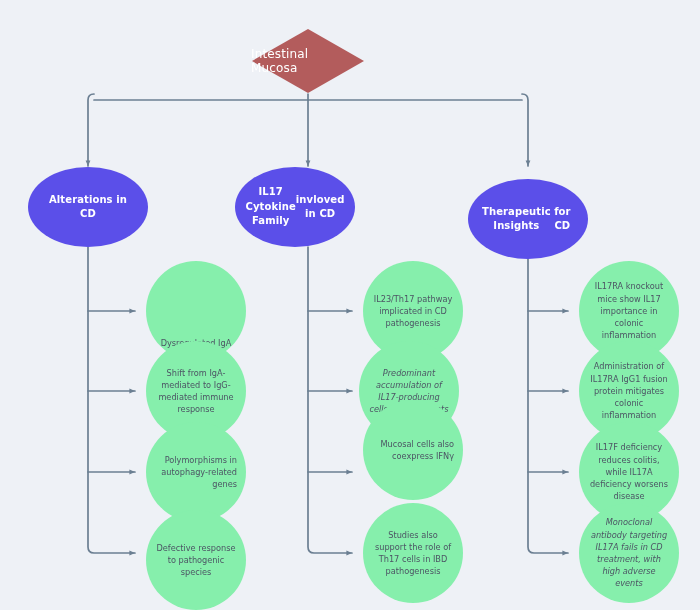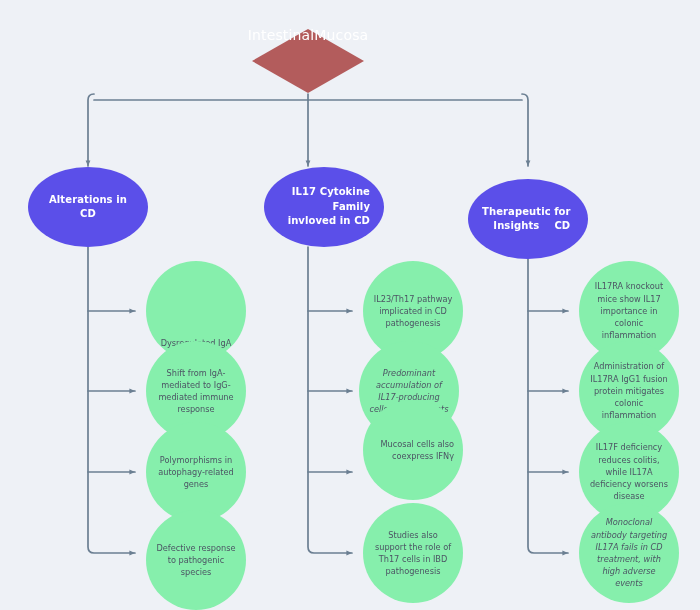--- a/index.html
+++ b/index.html
@@ -49,25 +49,25 @@
     width: 114px;
     height: 66px;
   }
   .diamond-label {
     position: absolute;
     left: 0;
     top: 0;
     width: 114px;
     height: 66px;
     display: flex;
-    flex-direction: row;
-    align-items: flex-start;
+    flex-direction: column;
+    align-items: flex-end;
     justify-content: center;
     color: #ffffff;
-    font-size: 14px;
+    font-size: 12px;
     line-height: 14px;
     letter-spacing: 0.15px;
   }
   
   .ellipse {
     border-radius: 50% / 50%;
     background: #5b4fe9;
     color: #ffffff;
     font-size: 10px;
     line-height: 14.5px;
@@ -136,37 +136,37 @@
     <div class="diamond-label">
       <span>Intestinal</span>
       <span>Mucosa</span>
     </div>
   </div>
 
   <div class="node ellipse" style="left:28px; top:167px; width:120px; height:80px;">
     <span>Alterations in CD</span>
   </div>
 
-  <div class="node ellipse" style="left:264px; top:167px; width:120px; height:80px; flex-direction:column;text-align:right;">
+  <div class="node ellipse" style="left:235px; top:167px; width:120px; height:80px; flex-direction:row;">
     <span>IL17 Cytokine Family</span>
     <span>invloved in CD</span>
   </div>
 
   <div class="node ellipse" style="left:468px; top:179px; width:120px; height:80px; flex-direction:row;">
     <span>Therapeutic Insights</span>
     <span>for CD</span>
   </div>
 
   <div class="node leaf" style="left:146px; top:261px; width:100px; height:100px;align-items:flex-end;">
     <span>Dysregulated IgA production</span>
   </div>
   <div class="node leaf" style="left:146px; top:341px; width:100px; height:100px;">
     <span>Shift from IgA-mediated to IgG-mediated immune response</span>
   </div>
-  <div class="node leaf" style="left:146px; top:422px; width:100px; height:100px;">
+  <div class="node leaf" style="left:146px; top:422px; width:100px; height:100px;text-align:right;">
     <span>Polymorphisms in autophagy-related genes</span>
   </div>
   <div class="node leaf" style="left:146px; top:510px; width:100px; height:100px;">
     <span>Defective response to pathogenic species</span>
   </div>
 
   <div class="node leaf" style="left:363px; top:261px; width:100px; height:100px;justify-content:center;">
     <span>IL23/Th17 pathway implicated in CD pathogenesis</span>
   </div>
   <div class="node leaf" style="left:359px; top:341px; width:100px; height:100px;font-style:italic;">

